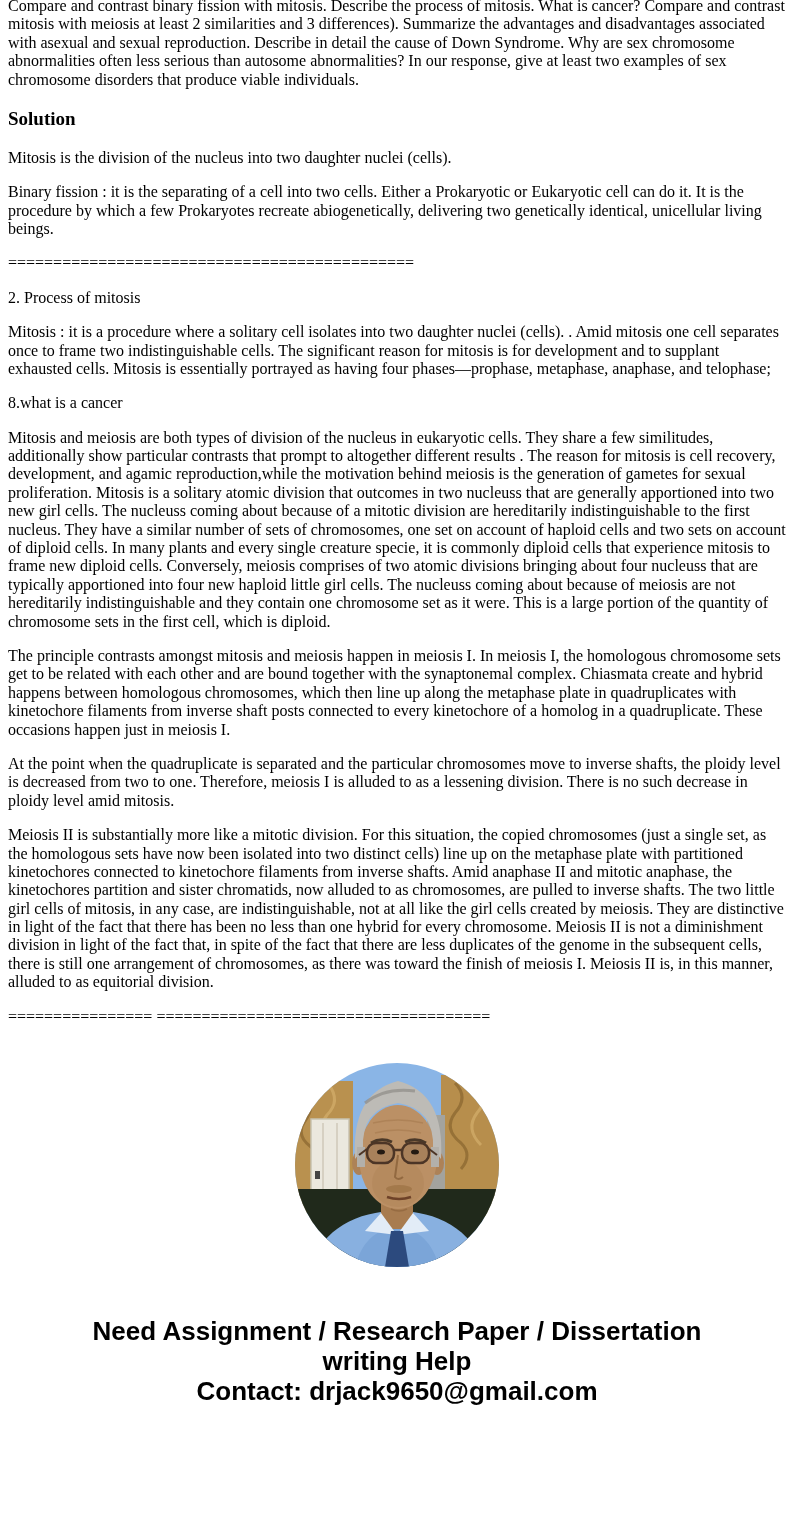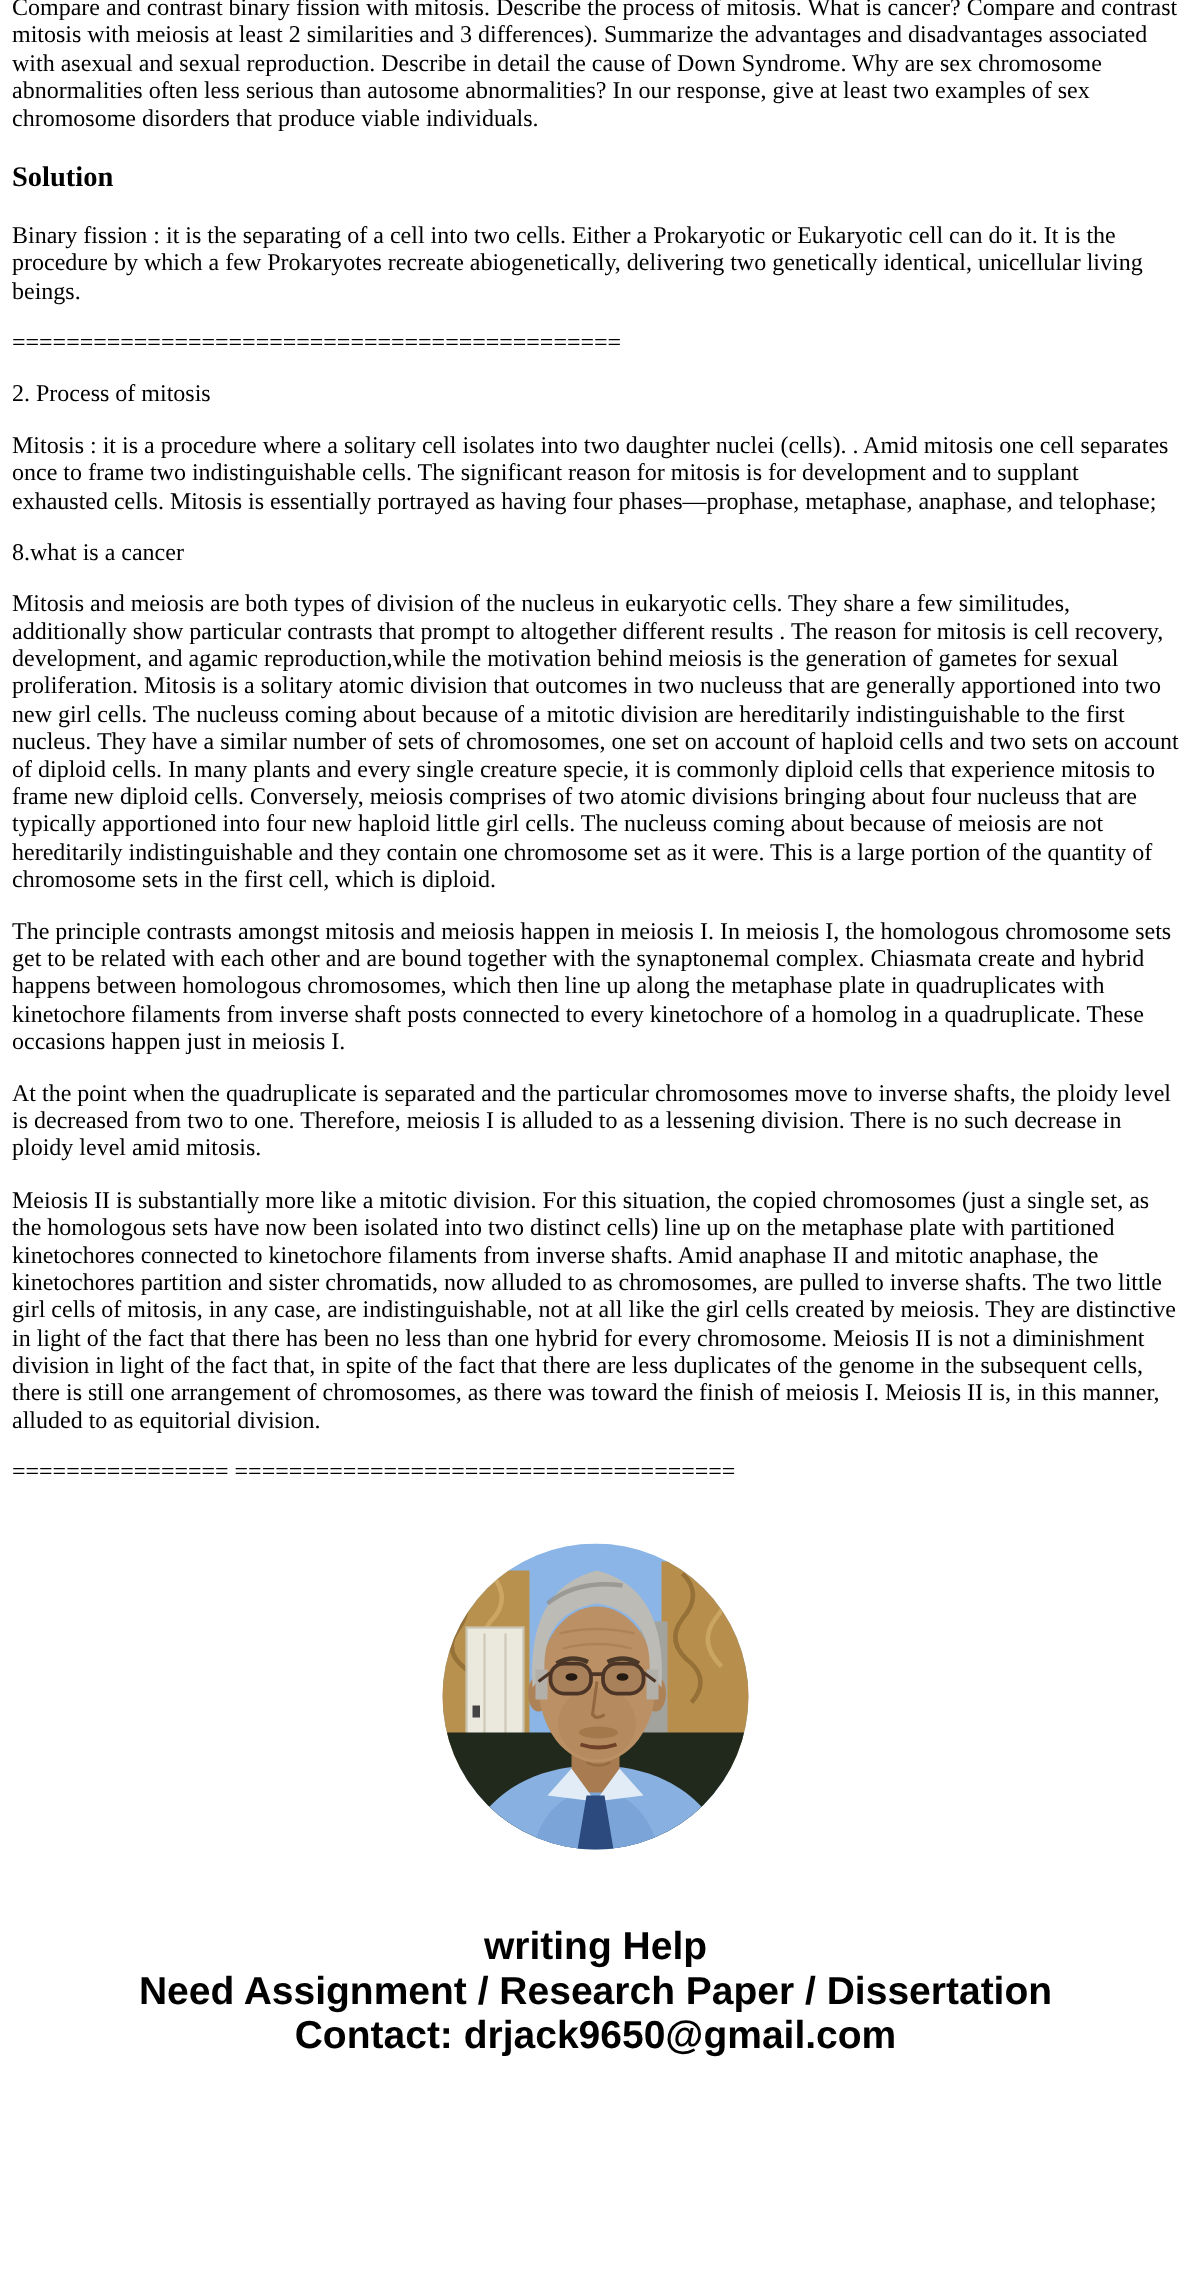--- a/index.html
+++ b/index.html
@@ -37,20 +37,21 @@
 </style>
 </head>
 <body>
 
 <div class="page">
 
   <p class="question">Compare and contrast binary fission with mitosis. Describe the process of mitosis. What is cancer? Compare and contrast mitosis with meiosis at least 2 similarities and 3 differences). Summarize the advantages and disadvantages associated with asexual and sexual reproduction. Describe in detail the cause of Down Syndrome. Why are sex chromosome abnormalities often less serious than autosome abnormalities? In our response, give at least two examples of sex chromosome disorders that produce viable individuals.</p>
 
   <h3 class="solution-heading">Solution</h3>
 
+  <p>Mitosis is the division of the nucleus into two daughter nuclei (cells).</p>
   <p>Binary fission : it is the separating of a cell into two cells. Either a Prokaryotic or Eukaryotic cell can do it. It is the procedure by which a few Prokaryotes recreate abiogenetically, delivering two genetically identical, unicellular living beings.</p>
   <p class="separator">=============================================</p>
   <p>2. Process of mitosis</p>
   <p>Mitosis : it is a procedure where a solitary cell isolates into two daughter nuclei (cells). . Amid mitosis one cell separates once to frame two indistinguishable cells. The significant reason for mitosis is for development and to supplant exhausted cells. Mitosis is essentially portrayed as having four phases—prophase, metaphase, anaphase, and telophase;</p>
   <p>8.what is a cancer</p>
   <p>Mitosis and meiosis are both types of division of the nucleus in eukaryotic cells. They share a few similitudes, additionally show particular contrasts that prompt to altogether different results . The reason for mitosis is cell recovery, development, and agamic reproduction,while the motivation behind meiosis is the generation of gametes for sexual proliferation. Mitosis is a solitary atomic division that outcomes in two nucleuss that are generally apportioned into two new girl cells. The nucleuss coming about because of a mitotic division are hereditarily indistinguishable to the first nucleus. They have a similar number of sets of chromosomes, one set on account of haploid cells and two sets on account of diploid cells. In many plants and every single creature specie, it is commonly diploid cells that experience mitosis to frame new diploid cells. Conversely, meiosis comprises of two atomic divisions bringing about four nucleuss that are typically apportioned into four new haploid little girl cells. The nucleuss coming about because of meiosis are not hereditarily indistinguishable and they contain one chromosome set as it were. This is a large portion of the quantity of chromosome sets in the first cell, which is diploid.</p>
   <p>The principle contrasts amongst mitosis and meiosis happen in meiosis I. In meiosis I, the homologous chromosome sets get to be related with each other and are bound together with the synaptonemal complex. Chiasmata create and hybrid happens between homologous chromosomes, which then line up along the metaphase plate in quadruplicates with kinetochore filaments from inverse shaft posts connected to every kinetochore of a homolog in a quadruplicate. These occasions happen just in meiosis I.</p>
   <p>At the point when the quadruplicate is separated and the particular chromosomes move to inverse shafts, the ploidy level is decreased from two to one. Therefore, meiosis I is alluded to as a lessening division. There is no such decrease in ploidy level amid mitosis.</p>
   <p>Meiosis II is substantially more like a mitotic division. For this situation, the copied chromosomes (just a single set, as the homologous sets have now been isolated into two distinct cells) line up on the metaphase plate with partitioned kinetochores connected to kinetochore filaments from inverse shafts. Amid anaphase II and mitotic anaphase, the kinetochores partition and sister chromatids, now alluded to as chromosomes, are pulled to inverse shafts. The two little girl cells of mitosis, in any case, are indistinguishable, not at all like the girl cells created by meiosis. They are distinctive in light of the fact that there has been no less than one hybrid for every chromosome. Meiosis II is not a diminishment division in light of the fact that, in spite of the fact that there are less duplicates of the genome in the subsequent cells, there is still one arrangement of chromosomes, as there was toward the finish of meiosis I. Meiosis II is, in this manner, alluded to as equitorial division.</p>
   <p class="separator">================ =====================================</p>
@@ -135,18 +136,18 @@
 
         <path d="M103,92 L100,114 Q103,118 108,114" stroke="#8a6038" stroke-width="2" fill="none" opacity="0.8"></path>
         <ellipse cx="104" cy="126" rx="13" ry="4" fill="#8f6436" opacity="0.45"></ellipse>
         <path d="M92,134 Q104,138 116,134" stroke="#6e4228" stroke-width="2.5" fill="none"></path>
         <path d="M96,146 Q104,150 112,146" stroke="#8a6038" stroke-width="1.5" fill="none" opacity="0.6"></path>
       </g>
     </svg>
   </div>
 
   <div class="footer">
+    <div>Need Assignment / Research Paper / Dissertation</div>
     <div>writing Help</div>
-    <div>Need Assignment / Research Paper / Dissertation</div>
     <div>Contact: drjack9650@gmail.com</div>
   </div>
 
 </div>
 
 </body></html>

